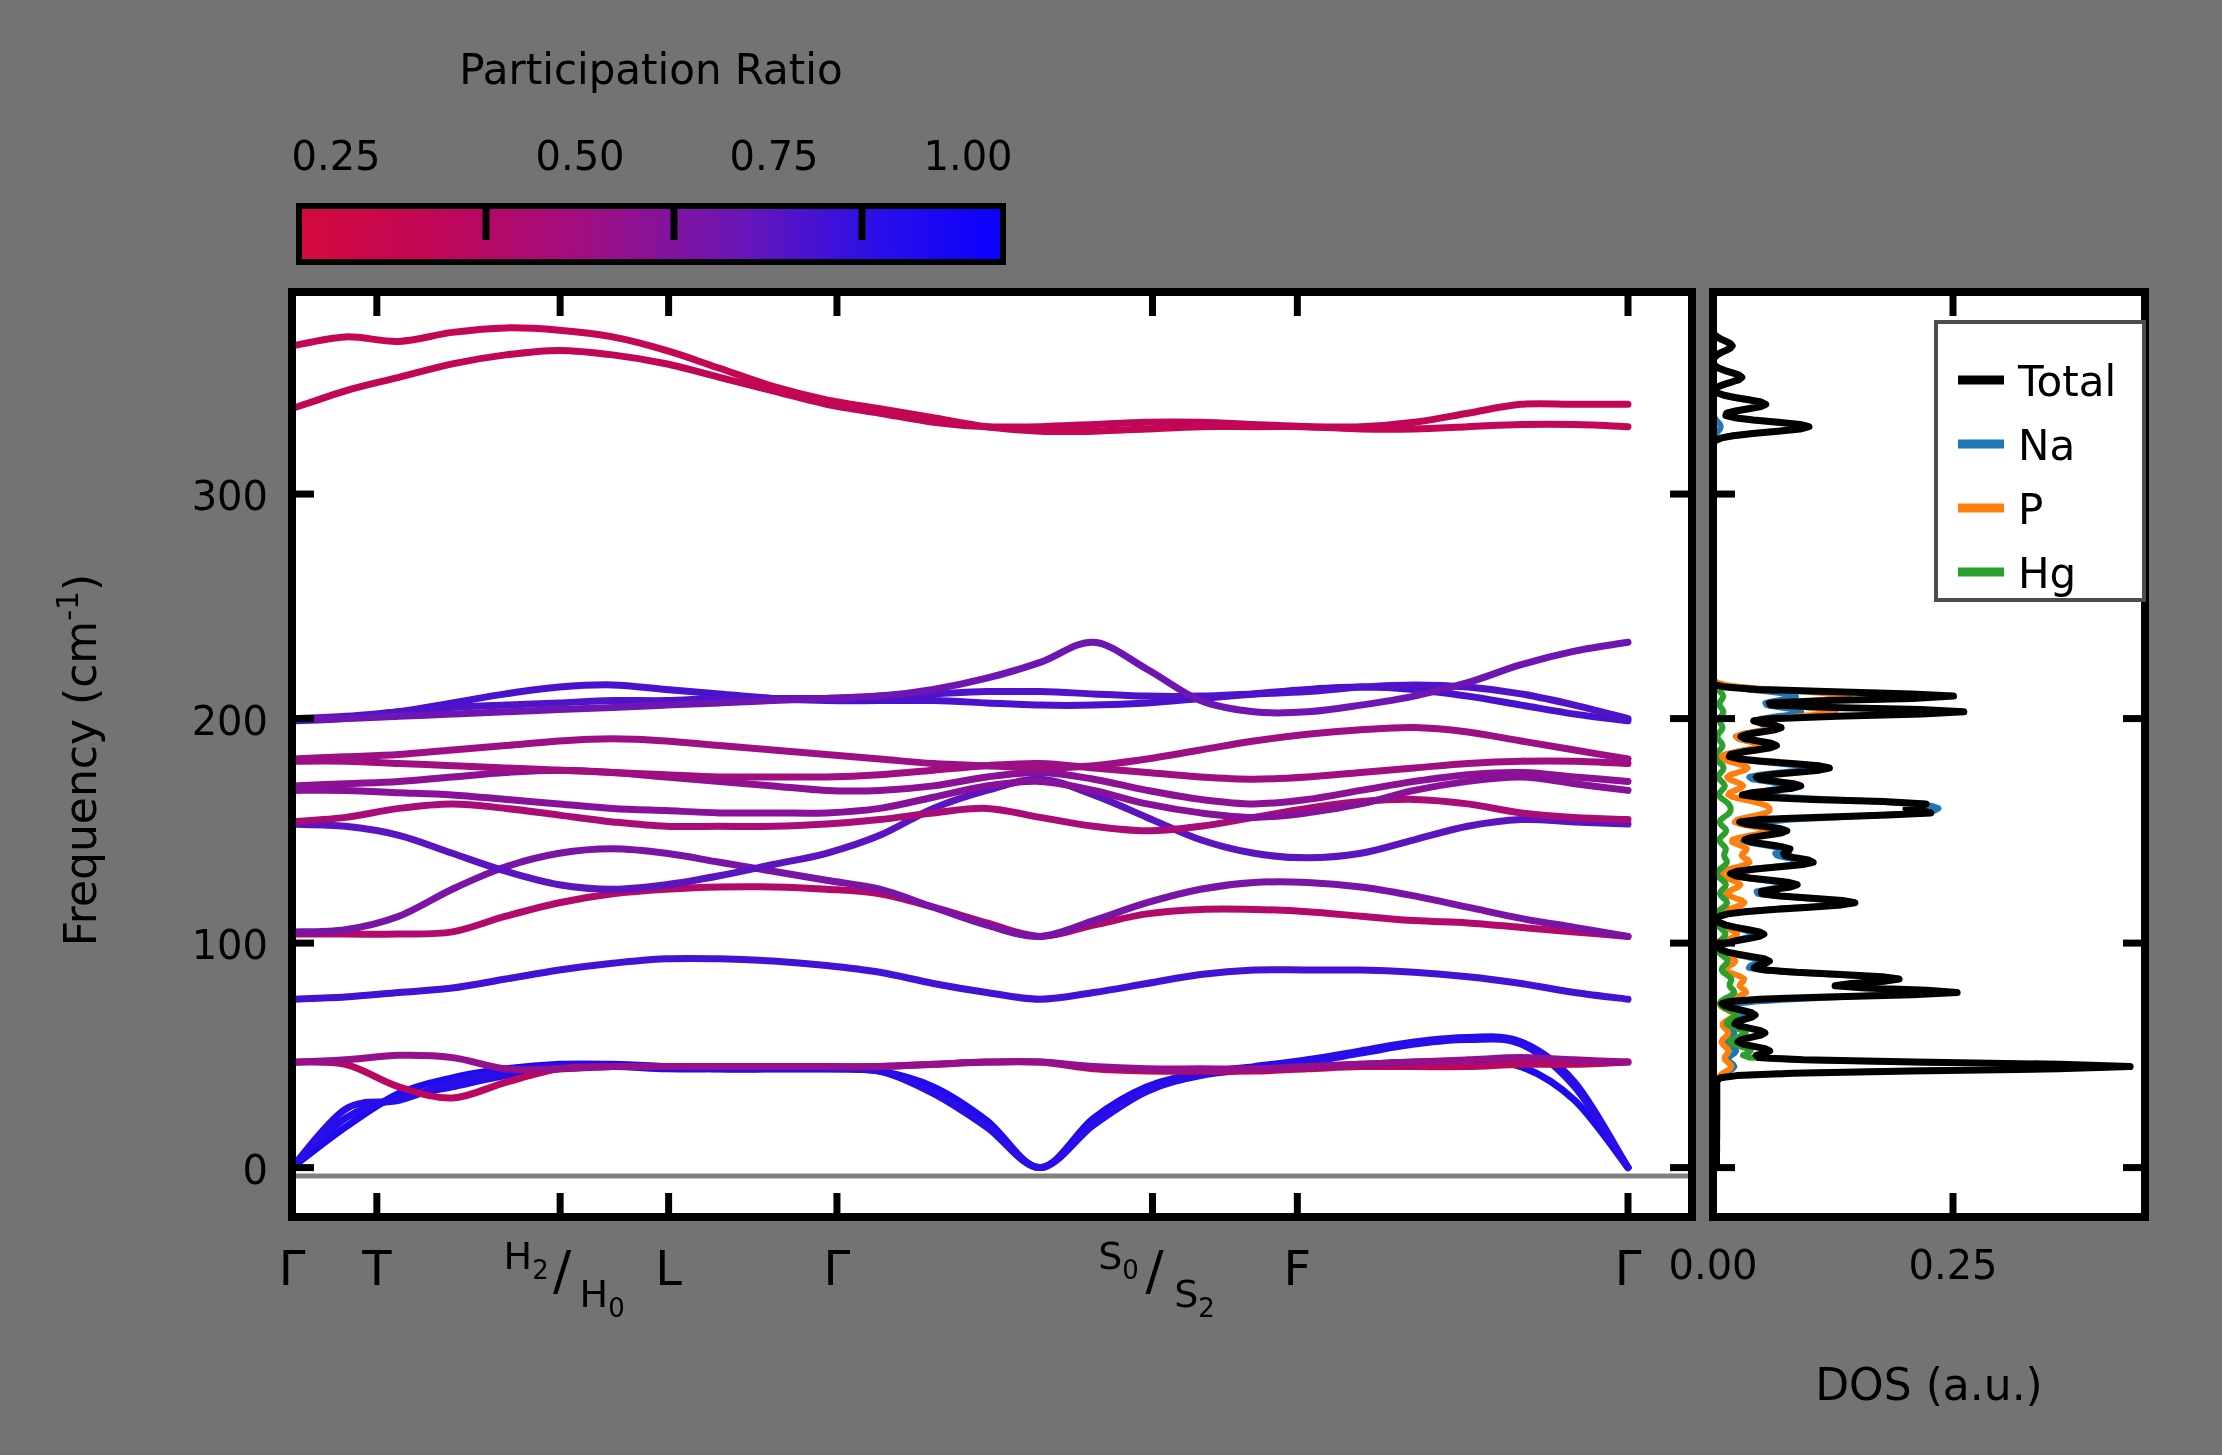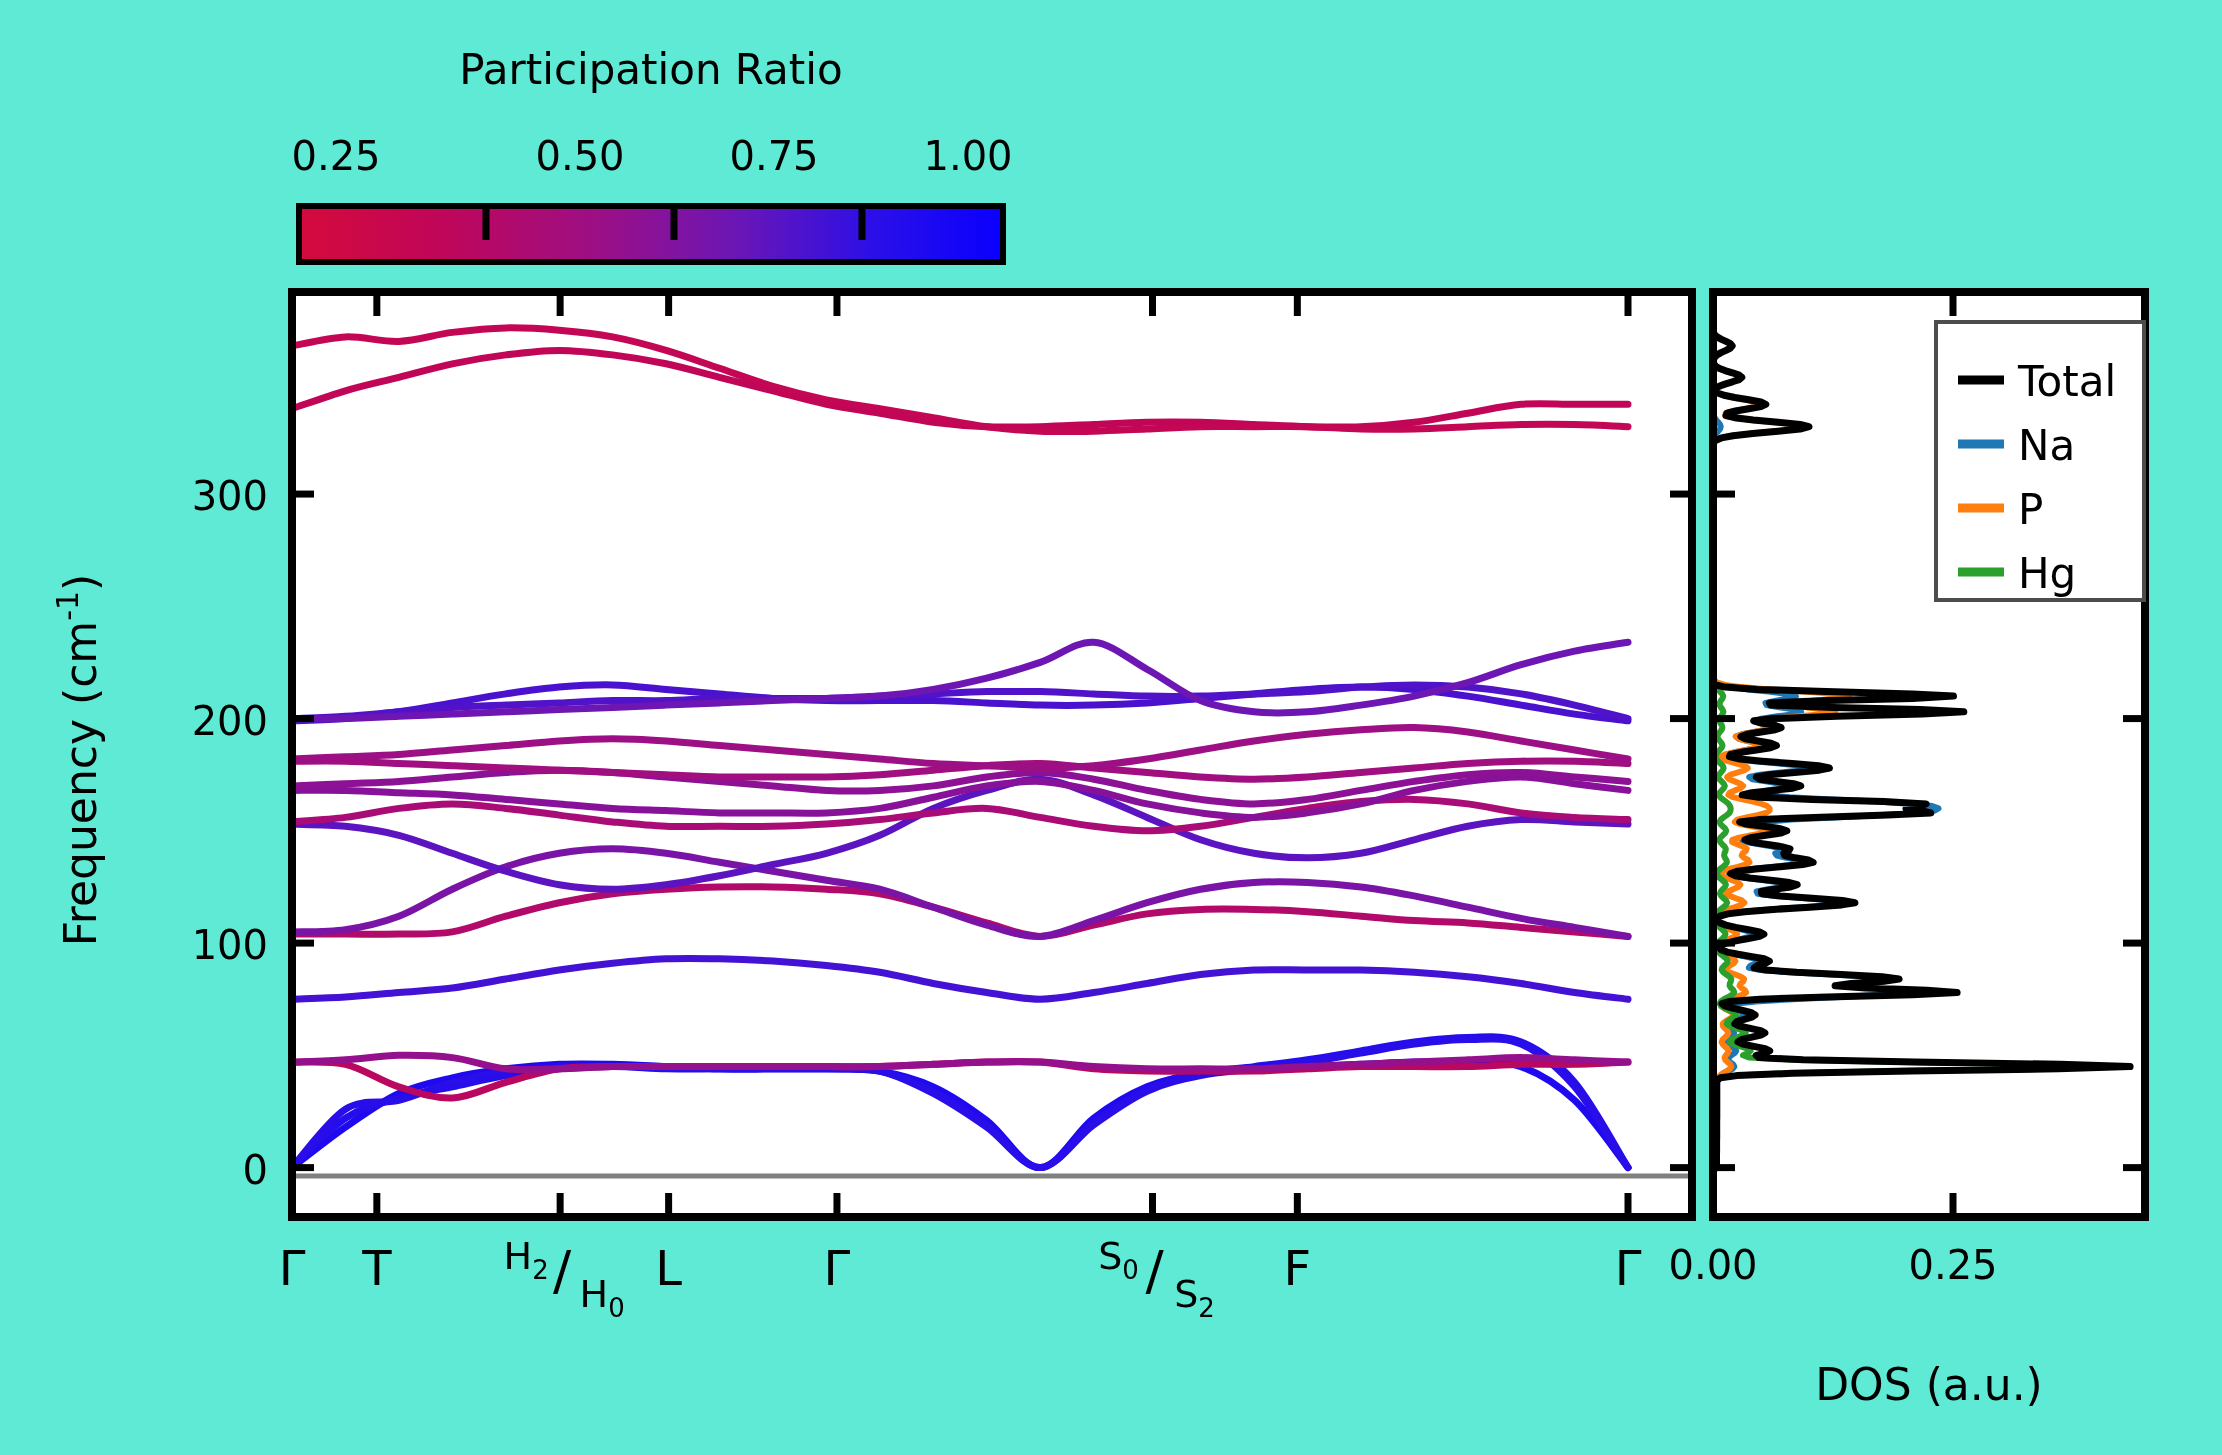--- a/index.html
+++ b/index.html
@@ -1,18 +1,18 @@
 <!DOCTYPE html>
 <html><head>
 <meta charset="utf-8">
 <style>
   html,body{margin:0;padding:0;background:#ffffff;}
   body{width:2222px;height:1455px;overflow:hidden;
        font-family:"DejaVu Sans","Liberation Sans",sans-serif;}
-  #fig{position:relative;width:2222px;height:1455px;background:#5eead4;}
+  #fig{position:relative;width:2222px;height:1455px;background:#737373;}
   svg{display:block;}
   text{font-family:"DejaVu Sans","Liberation Sans",sans-serif;fill:#000;}
   .ticklab{font-size:40px;}
   .axlab{font-size:44px;}
   .cbtitle{font-size:42px;}
   .leglab{font-size:42px;}
   .supsmall{font-size:30px;}
 </style>
 </head>
 <body>

